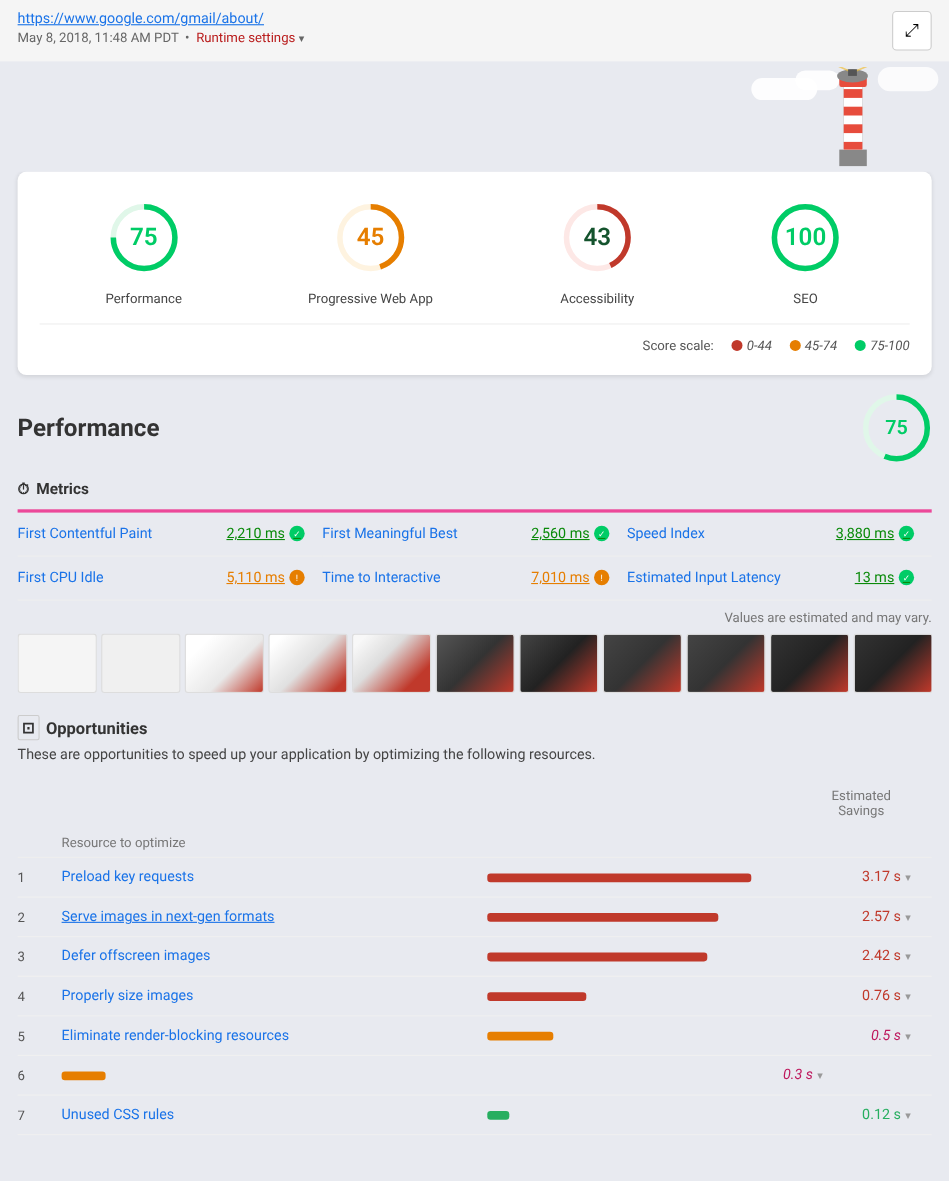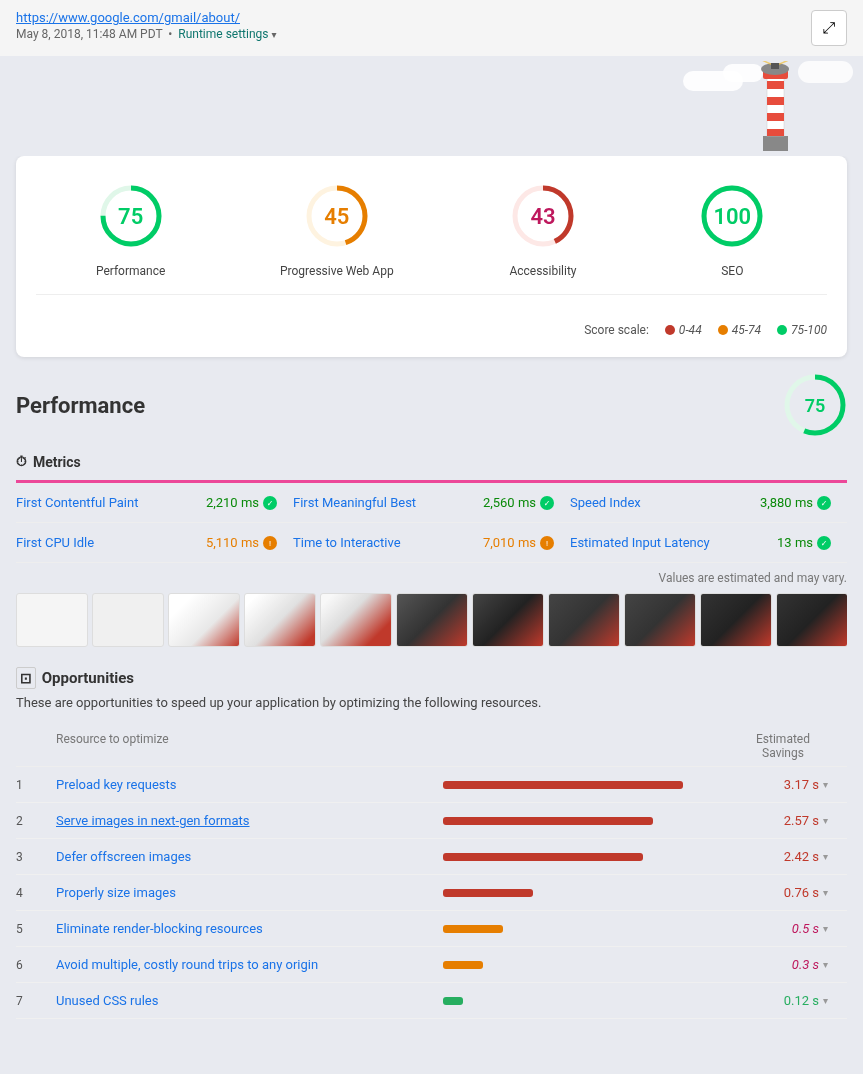--- a/index.html
+++ b/index.html
@@ -96,21 +96,21 @@
       text-align: center;
     }
     .scale-row {
       display: flex;
       justify-content: flex-end;
       align-items: center;
       gap: 16px;
       font-size: 12px;
       color: #555;
       border-top: 1px solid #eee;
-      padding-top: 28px;
+      padding-top: 12px;
     }
     .scale-item {
       display: flex;
       align-items: center;
       gap: 4px;
     }
     .scale-dot {
       width: 10px;
       height: 10px;
       border-radius: 50%;
@@ -171,23 +171,24 @@
       align-items: center;
       padding: 12px 16px 12px 0;
       border-bottom: 1px solid #eee;
     }
     .metric-name {
       color: #1a73e8;
       font-size: 13px;
     }
     .metric-value {
       display: flex;
-      align-items: flex-end;
+      align-items: flex-start;
       gap: 4px;
       font-size: 13px;
+      text-decoration: underline;
     }
     .metric-value.green { color: #0a8a0a; }
     .metric-value.orange { color: #e67e00; }
 
     .status-dot {
       width: 14px;
       height: 14px;
       border-radius: 50%;
       display: inline-flex;
       align-items: center;
@@ -262,33 +263,33 @@
     .opp-bar {
       height: 8px;
       border-radius: 3px;
     }
     .opp-savings { color: #555; font-size: 13px; text-align: right; margin-right: 4px; }
     .opp-savings.red { color: #c0392b; }
     .opp-savings.orange { color: #be185d; font-style: italic; }
     .opp-savings.green { color: #27ae60; }
     .chevron-icon { color: #999; font-size: 10px; cursor: pointer; }
 
-    .col-resource { padding-left: 0; }
+    .col-resource { padding-left: 0; margin-top: 43px; }
     .col-estimated { text-align: center; color: #777; font-size: 12px; }
   </style>
 </head>
 <body>
 
 <div class="header">
   <div>
     <div class="header-url">https://www.google.com/gmail/about/</div>
     <div class="header-meta">
       <span>May 8, 2018, 11:48 AM PDT</span>
       &nbsp;•&nbsp;
-      <a href="#" style="color:#0f766e;text-decoration:none">Runtime settings</a>
+      <a href="#" style="color:#b91c1c;text-decoration:none">Runtime settings</a>
       <span style="font-size:10px"> ▾</span>
     </div>
   </div>
   <button class="share-btn">
     <span>⤢</span>
   </button>
 </div>
 
 <div class="lighthouse-hero">
 
@@ -339,21 +340,21 @@
       <div class="score-num" style="color:#e67e00">45</div>
     </div>
     <div class="score-label">Progressive Web App</div>
   </div>
       <div class="score-item">
     <div class="score-circle">
       <svg viewBox="0 0 80 80">
         <circle cx="40" cy="40" r="28" fill="none" stroke="#fde8e6" stroke-width="5"></circle>
         <circle cx="40" cy="40" r="28" fill="none" stroke="#c0392b" stroke-width="5" stroke-dasharray="175.9" stroke-dashoffset="100.3"></circle>
       </svg>
-      <div class="score-num" style="color:#be185d">43</div>
+      <div class="score-num" style="color:#14532d">43</div>
     </div>
     <div class="score-label">Accessibility</div>
   </div>
       <div class="score-item">
     <div class="score-circle">
       <svg viewBox="0 0 80 80">
         <circle cx="40" cy="40" r="28" fill="none" stroke="#e0f7e9" stroke-width="5"></circle>
         <circle cx="40" cy="40" r="28" fill="none" stroke="#0c6" stroke-width="5" stroke-dasharray="175.9" stroke-dashoffset="0.0"></circle>
       </svg>
       <div class="score-num" style="color:#0c6">100</div>
@@ -515,21 +516,20 @@
     <div class="opp-num">5</div>
     <span class="opp-name" style="text-decoration:none">Eliminate render-blocking resources</span>
     <div class="opp-bar-wrap">
       <div class="opp-bar" style="width:60px;background:#e67e00"></div>
     </div>
     <div class="opp-savings orange">0.5 s</div>
     <div class="chevron-icon">▾</div>
   </div>
         <div class="opp-row">
     <div class="opp-num">6</div>
-    <span class="opp-name" style="text-decoration:none">Avoid multiple, costly round trips to any origin</span>
     <div class="opp-bar-wrap">
       <div class="opp-bar" style="width:40px;background:#e67e00"></div>
     </div>
     <div class="opp-savings orange">0.3 s</div>
     <div class="chevron-icon">▾</div>
   </div>
         <div class="opp-row">
     <div class="opp-num">7</div>
     <span class="opp-name" style="text-decoration:none">Unused CSS rules</span>
     <div class="opp-bar-wrap">

